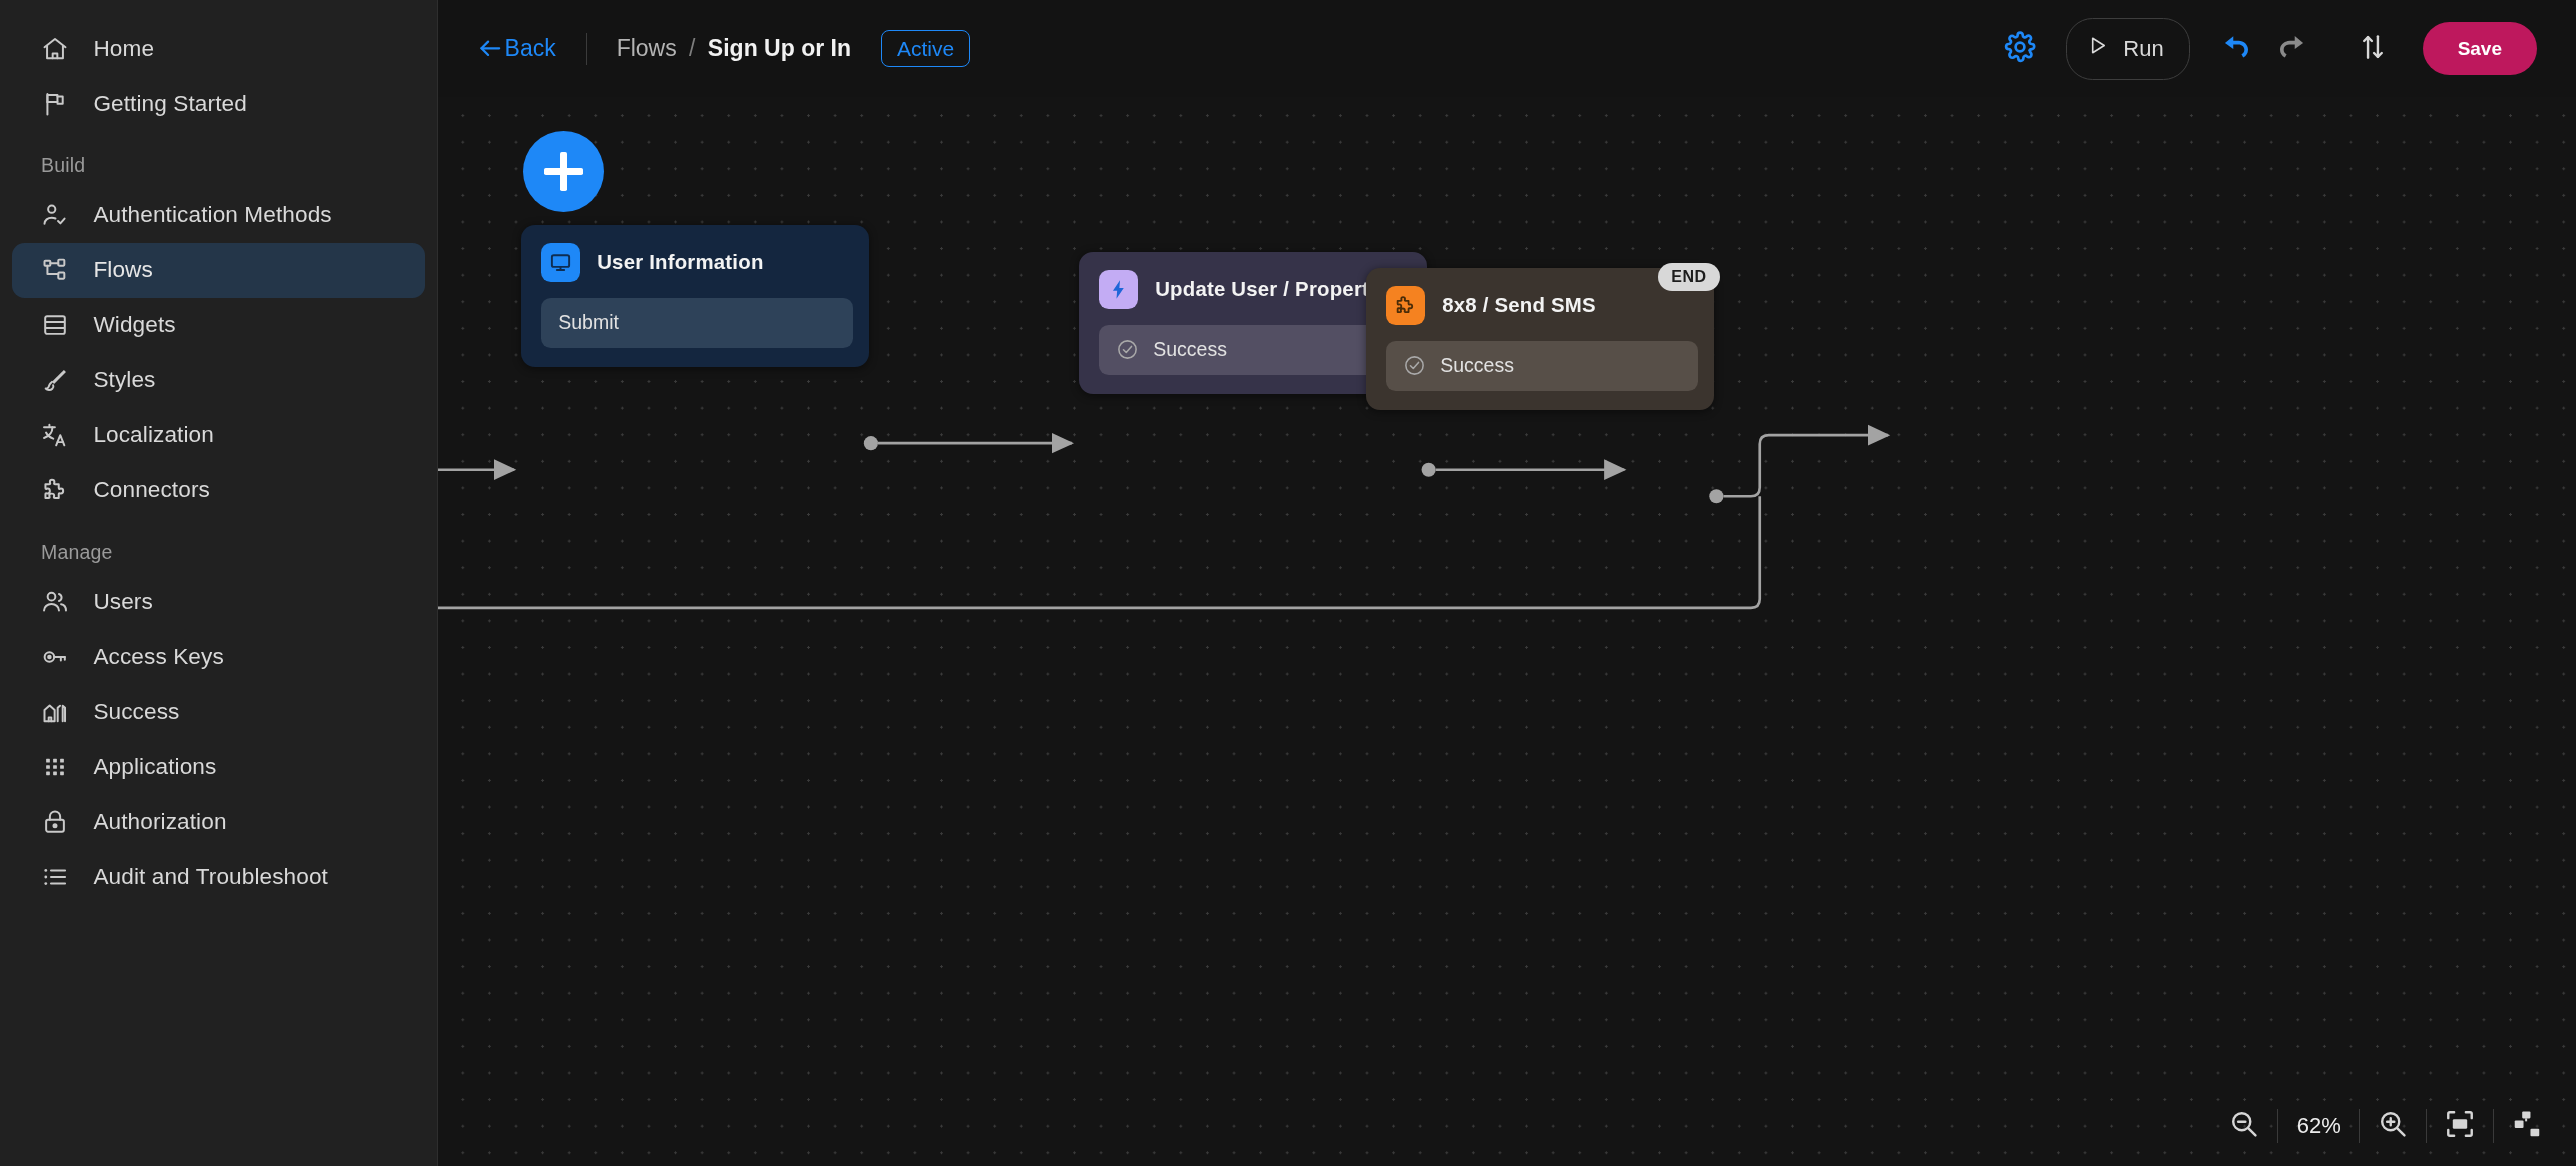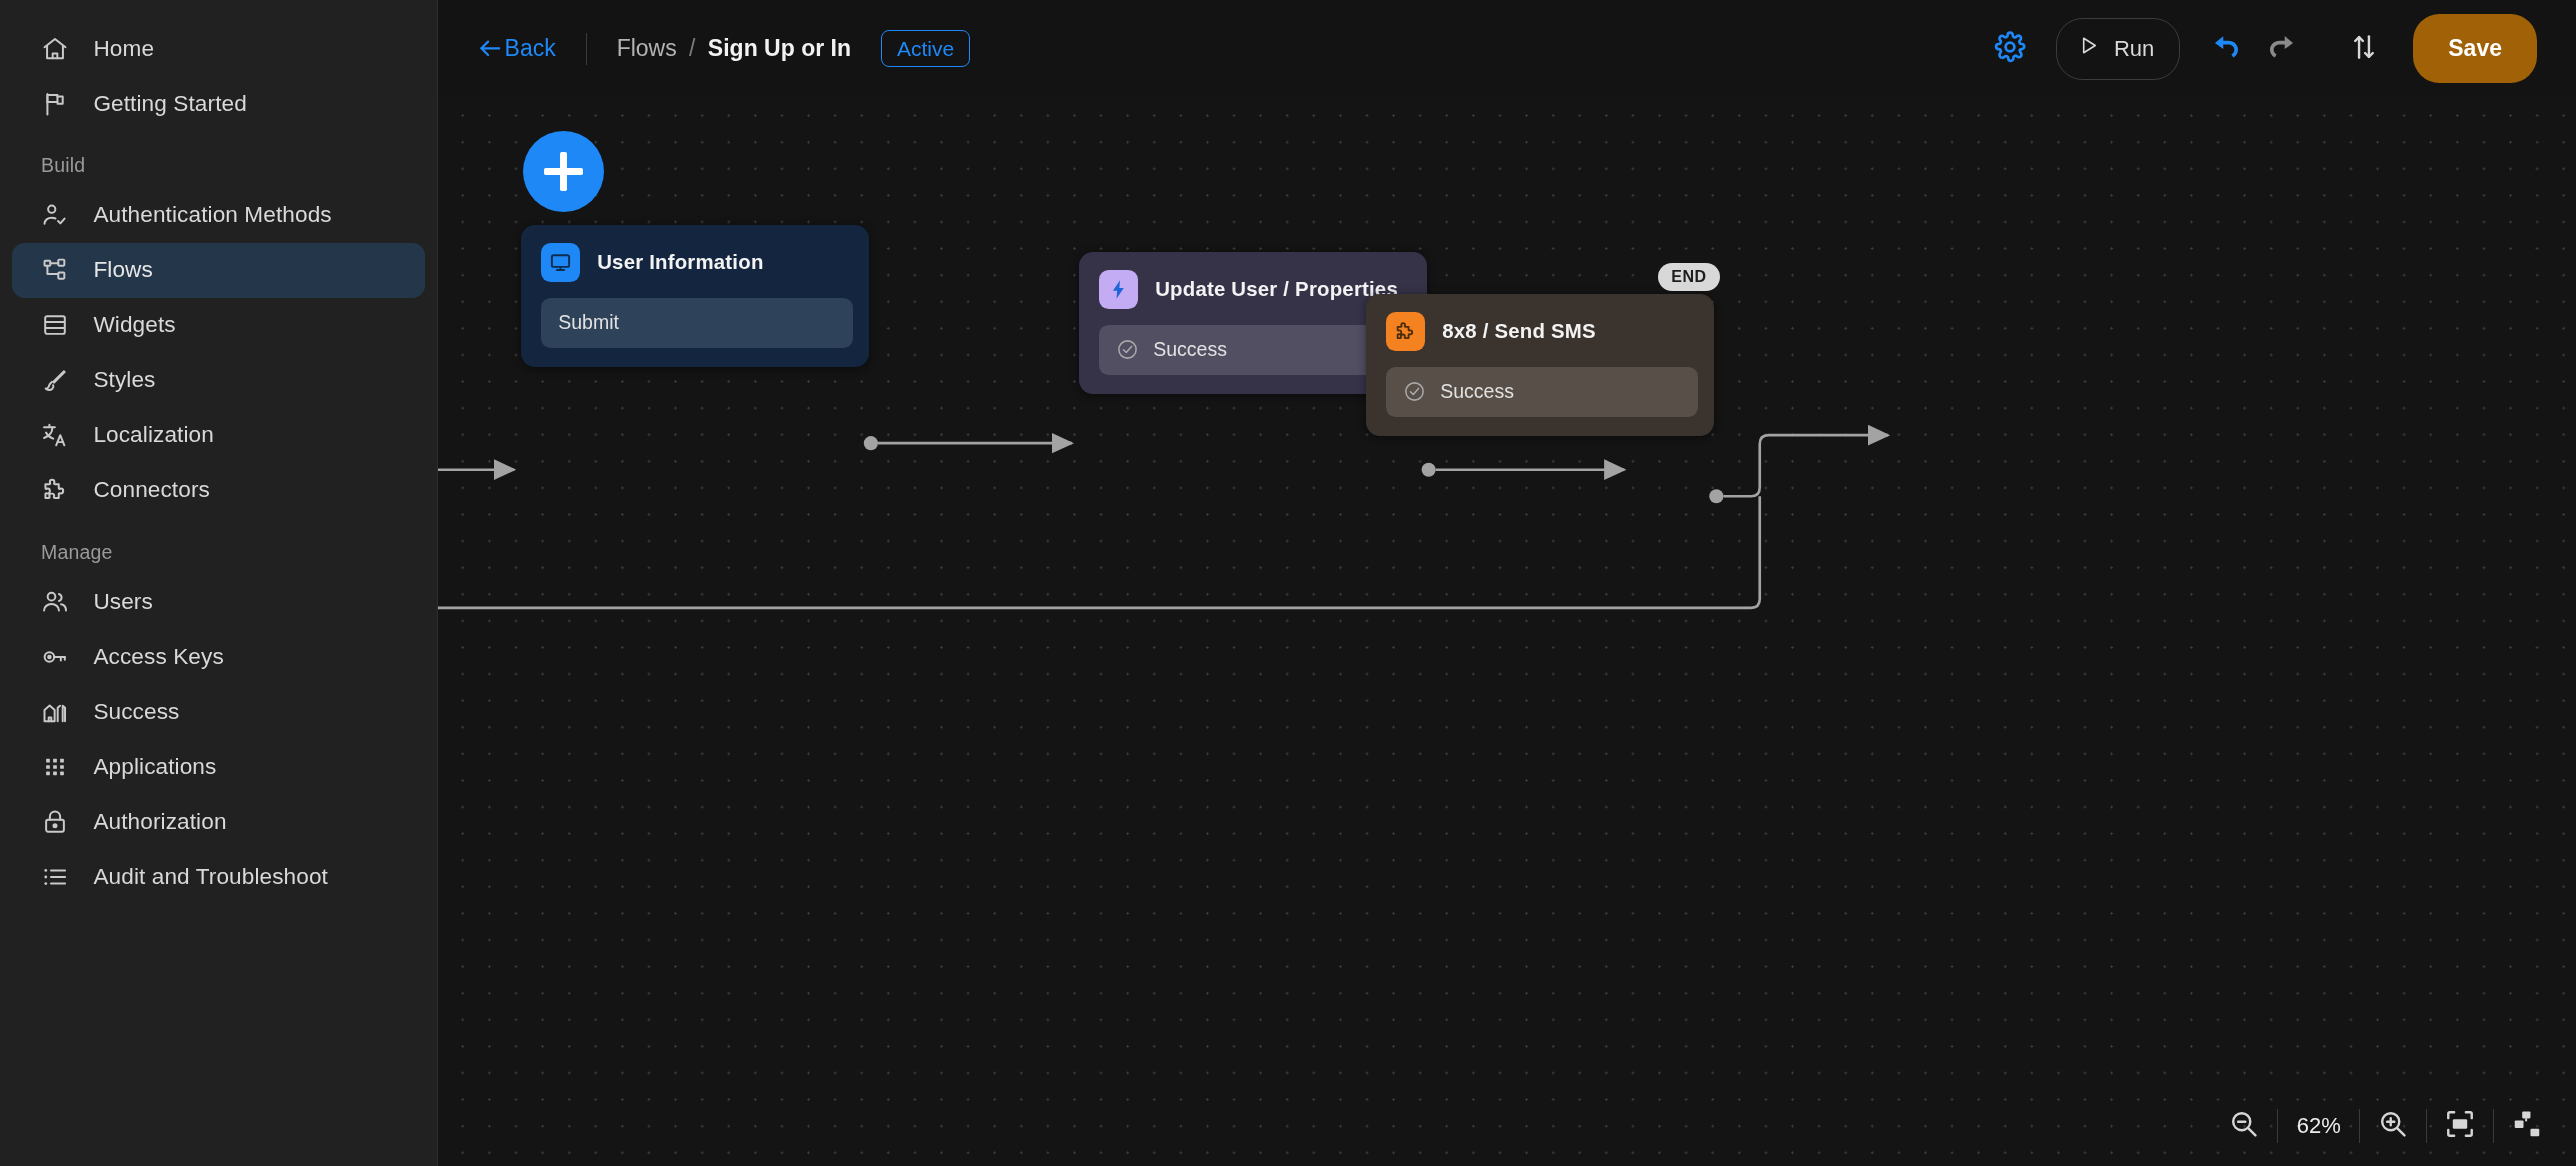--- a/index.html
+++ b/index.html
@@ -82,24 +82,24 @@
     cursor: pointer; border-radius: 8.9px;
   }
   .run-btn {
     display: flex; align-items: center; gap: 14px;
     border: 0.9px solid #3d3d3d; border-radius: 26.6px;
     height: 62px; padding: 0 25px 0 19.5px;
     color: #d9d9d9; font-size: 22px; cursor: pointer;
     margin-left: 19.5px;
   }
   .save-btn {
-    background: #a16207; color: #ffffff;
-    border-radius: 26.6px; height: 69px;
+    background: #be185d; color: #ffffff;
+    border-radius: 26.6px; height: 53px;
     display: flex; align-items: center; justify-content: center;
-    padding: 0 35px; font-size: 23px; font-weight: 600;
+    padding: 0 35px; font-size: 19px; font-weight: 600;
     cursor: pointer; margin-left: 23px;
   }
   .gap-24 { width: 21px; }
   .gap-34 { width: 30px; }
 
   
   .canvas {
     position: relative; flex: 1 1 auto;
     background-color: #141414;
     background-image: radial-gradient(#3a3a3a 1.2px, transparent 1.2px);
@@ -147,21 +147,21 @@
 
   
   #node-user-information { left: 83px; top: 128px; width: 348px; background: #14263f; }
   #node-user-information .node-badge { background: #1e88f7; }
   #node-user-information .node-port { background: #2e4259; margin-top: 8px; }
 
   #node-update-user { left: 641px; top: 155px; width: 348px; background: #363349; }
   #node-update-user .node-badge { background: #c3acf4; }
   #node-update-user .node-port { background: #534f63; }
 
-  #node-8x8-send-sms { left: 928px; top: 197px; width: 348px; background: #3b342e; }
+  #node-8x8-send-sms { left: 928px; top: 171px; width: 348px; background: #3b342e; }
   #node-8x8-send-sms .node-badge { background: #f58220; }
   #node-8x8-send-sms .node-port { background: #574f48; }
 
   .end-node {
     position: absolute; left: 1220px; top: 166px; z-index: 9;
     background: #d8d8d8; color: #1d1d1d;
     border-radius: 14px; height: 28px;
     display: flex; align-items: center; justify-content: center;
     padding: 0 13.3px;
     font-size: 16px; font-weight: 600; letter-spacing: 0.5px;

